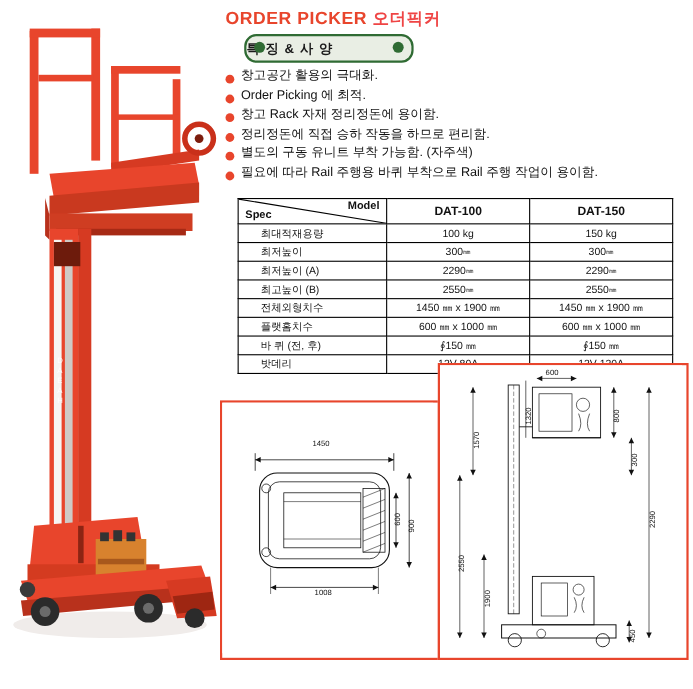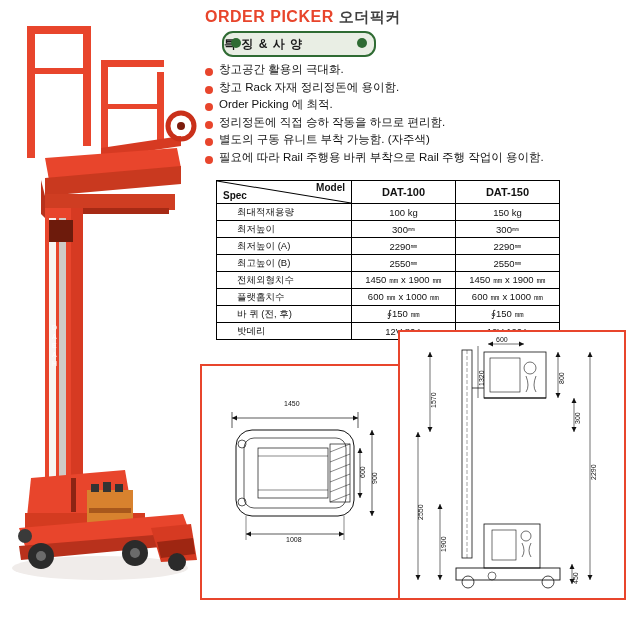--- a/index.html
+++ b/index.html
@@ -12,21 +12,21 @@
   }
   .page{position:relative;width:630px;height:626px;}
 
   
   .title{
     position:absolute;left:205px;top:8px;
     font-size:16px;font-weight:bold;color:#e8452c;
     letter-spacing:0.5px;
     white-space:nowrap;
   }
-  .title .kr{color:#404040;font-size:15px;}
+  .title .kr{color:#ef4444;font-size:15px;}
 
   
   .badge{
     position:absolute;left:222px;top:31px;
     width:150px;height:22px;
     background:#e9eee4;
     border:2px solid #2f6b33;
     border-radius:11px;
     display:flex;align-items:center;
   }
@@ -51,21 +51,21 @@
     line-height:14px;
   }
   .dot{
     width:8px;height:8px;border-radius:50%;
     background:#e8452c;flex:0 0 8px;margin-top:3px;margin-right:6px;
   }
 
   
   .spec{
     position:absolute;left:216px;top:180px;
-    width:344px;
+    width:396px;
     border-collapse:collapse;
     font-size:9.5px;
     background:#fff;
   }
   .spec td,.spec th{
     border:1px solid #000;
     padding:1px 4px;
     height:14px;
     text-align:center;
     color:#111;
@@ -185,25 +185,25 @@
     <span class="txt">특 징 &amp; 사 양</span>
   </div>
 
   <div class="bullets">
     <div class="bullet">
       <span class="dot"></span>
       <span>창고공간 활용의 극대화.</span>
     </div>
     <div class="bullet">
       <span class="dot"></span>
+      <span>Order Picking 에 최적.</span>
+    </div>
+    <div class="bullet">
+      <span class="dot"></span>
       <span>창고 Rack 자재 정리정돈에 용이함.</span>
-    </div>
-    <div class="bullet">
-      <span class="dot"></span>
-      <span>Order Picking 에 최적.</span>
     </div>
     <div class="bullet">
       <span class="dot"></span>
       <span>정리정돈에 직접 승하 작동을 하므로 편리함.</span>
     </div>
     <div class="bullet">
       <span class="dot"></span>
       <span>별도의 구동 유니트 부착 가능함. (자주색)</span>
     </div>
     <div class="bullet">

